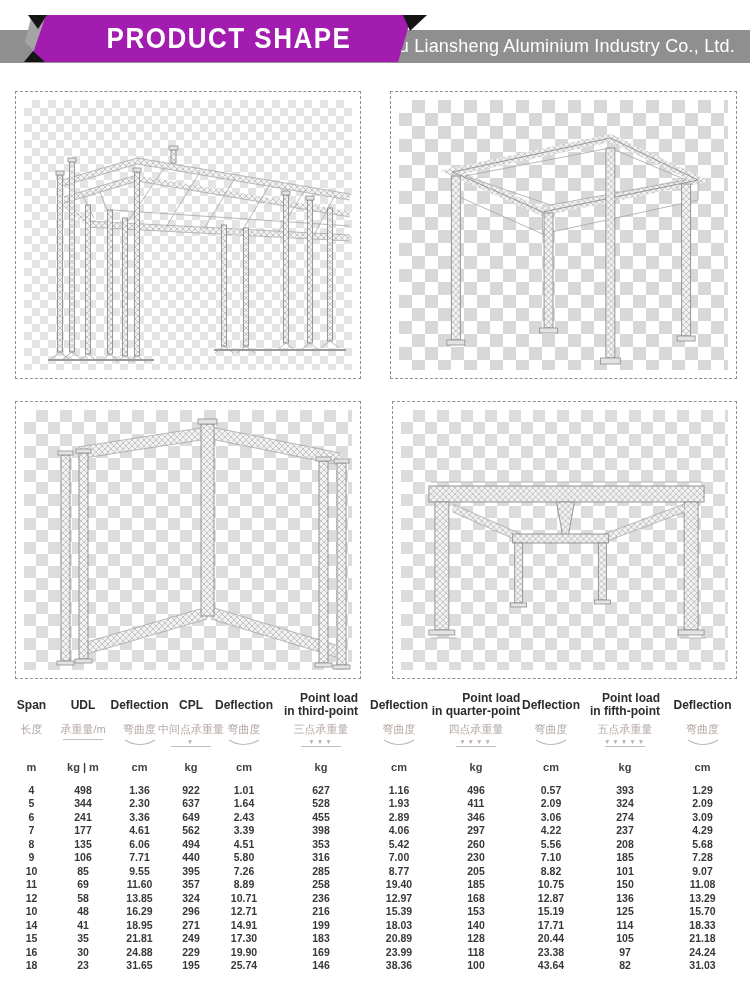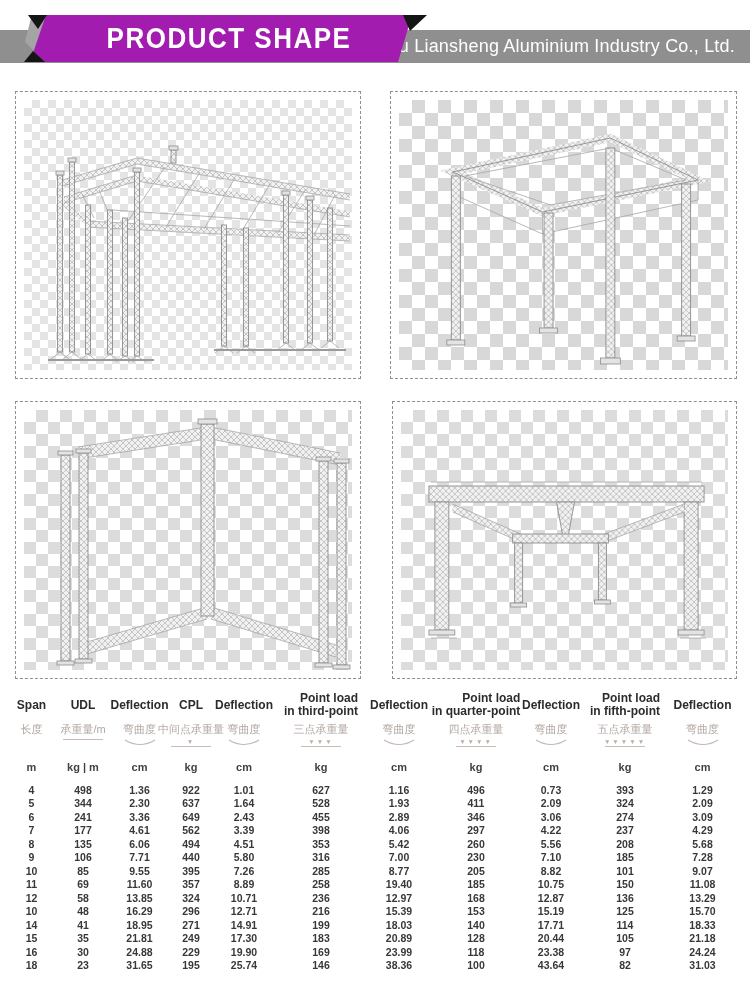--- a/index.html
+++ b/index.html
@@ -340,21 +340,21 @@
   <div class="tbody" id="tbody">
       <div class="tr">
         <div class="td">4</div>
         <div class="td">498</div>
         <div class="td">1.36</div>
         <div class="td">922</div>
         <div class="td">1.01</div>
         <div class="td">627</div>
         <div class="td">1.16</div>
         <div class="td">496</div>
-        <div class="td">0.73</div>
+        <div class="td">0.57</div>
         <div class="td">393</div>
         <div class="td">1.29</div>
       </div>
       <div class="tr">
         <div class="td">5</div>
         <div class="td">344</div>
         <div class="td">2.30</div>
         <div class="td">637</div>
         <div class="td">1.64</div>
         <div class="td">528</div>

